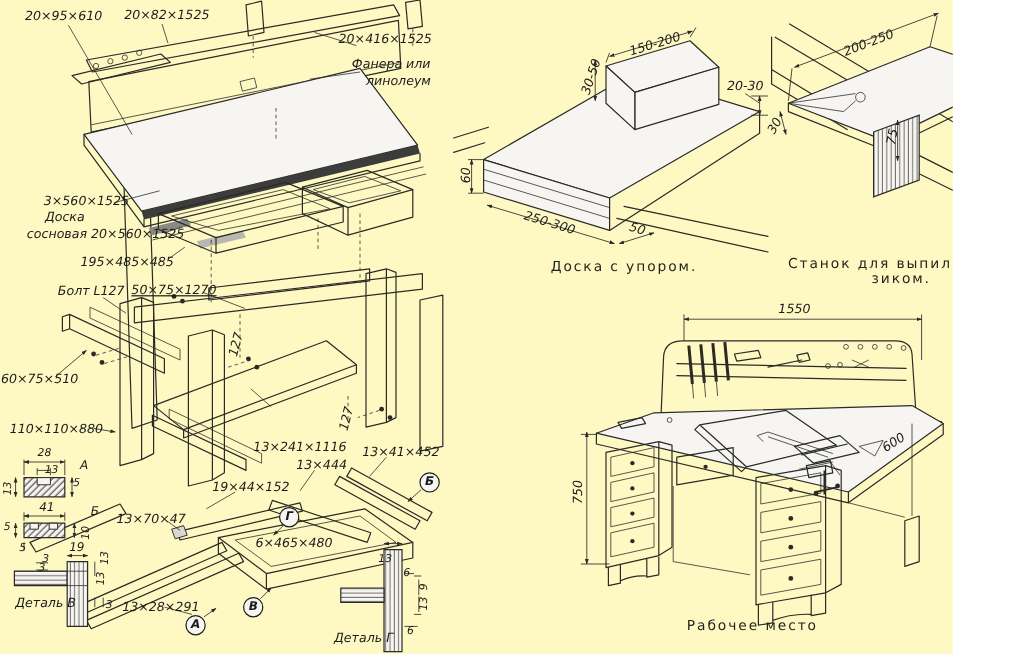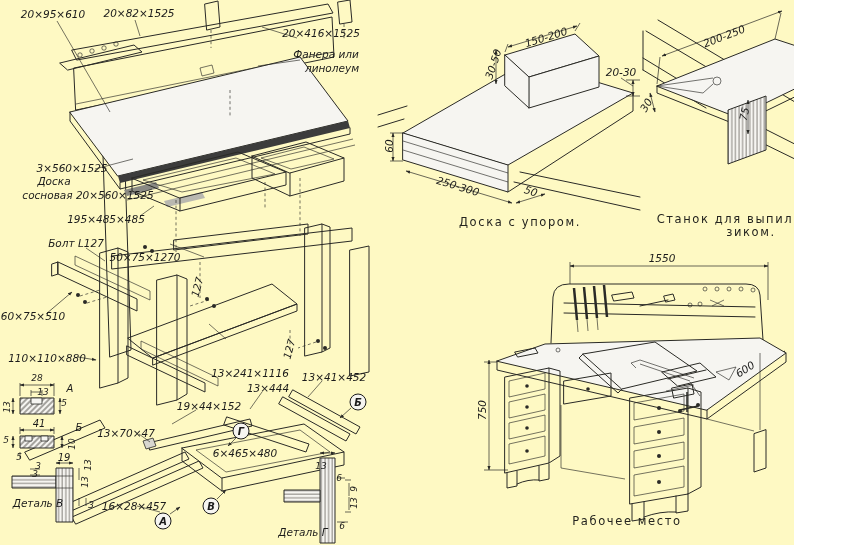--- a/index.html
+++ b/index.html
@@ -283,32 +283,32 @@
       <span class="ann" style="left: 53px; top: 14px;">20×95×610</span>
       <span class="ann" style="left: 139px; top: 13px;">20×82×1525</span>
       <span class="ann" style="left: 321px; top: 33px;">20×416×1525</span>
       <span class="ann" style="left: 326px; top: 54px;">Фанера или</span>
       <span class="ann" style="left: 332px; top: 68px;">линолеум</span>
       <span class="ann" style="left: 72px; top: 168px;">3×560×1525</span>
       <span class="ann" style="left: 38px; top: 181px; margin-left: 16px;">Доска</span>
       <span class="ann" style="left: 88px; top: 195px;">сосновая 20×560×1525</span>
       <span class="ann" style="left: 106px; top: 219px;">195×485×485</span>
       <span class="ann" style="left: 76px; top: 243px;">Болт L127</span>
-      <span class="ann" style="left: 145px; top: 257px;">50×75×1270</span>
+      <span class="ann" style="left: 145px; top: 242px; text-decoration: underline;">50×75×1270</span>
       <span class="ann" style="left: 33px; top: 316px;">60×75×510</span>
       <span class="ann" style="left: 47px; top: 358px;">110×110×880</span>
       <span class="ann" style="left: 250px; top: 344px; margin-top: 29px;">13×241×1116</span>
       <span class="ann" style="left: 197px; top: 287px; --r: -75deg;">127</span>
       <span class="ann" style="left: 289px; top: 349px; --r: -75deg;">127</span>
       <span class="ann" style="left: 268px; top: 388px;">13×444</span>
       <span class="ann" style="left: 334px; top: 377px; font-style: italic;">13×41×452</span>
       <span class="ann" style="left: 209px; top: 406px;">19×44×152</span>
       <span class="ann" style="left: 126px; top: 433px;">13×70×47</span>
       <span class="ann" style="left: 245px; top: 453px;">6×465×480</span>
-      <span class="ann" style="left: 134px; top: 506px;">16×28×457</span>
+      <span class="ann" style="left: 134px; top: 506px;">13×28×291</span>
       <span class="ann callout" style="left: 163px; top: 521px;">А</span>
       <span class="ann callout" style="left: 358px; top: 402px;">Б</span>
       <span class="ann callout" style="left: 211px; top: 506px;">В</span>
       <span class="ann callout" style="left: 241px; top: 431px;">Г</span>
       <span class="ann" style="left: 37px; top: 378px; font-size: 9px;">28</span>
       <span class="ann" style="left: 43px; top: 392px; font-size: 9px;">13</span>
       <span class="ann" style="left: 7px; top: 407px; --r: -90deg; font-size: 9px;">13</span>
       <span class="ann" style="left: 64px; top: 403px; font-size: 9px;">5</span>
       <span class="ann" style="left: 70px; top: 388px; font-size: 10px;">А</span>
       <span class="ann" style="left: 39px; top: 423px; font-size: 10px;">41</span>

